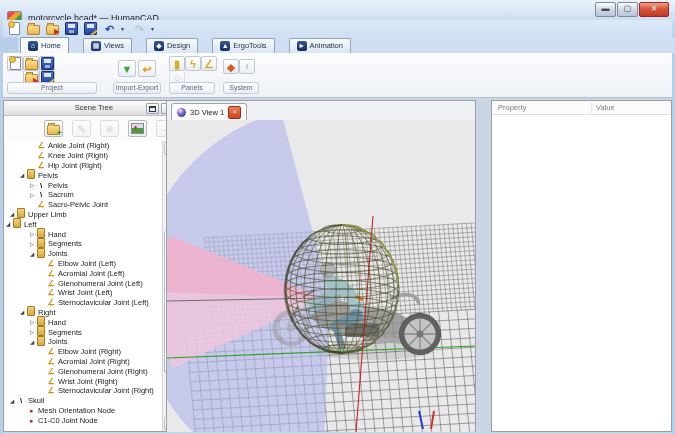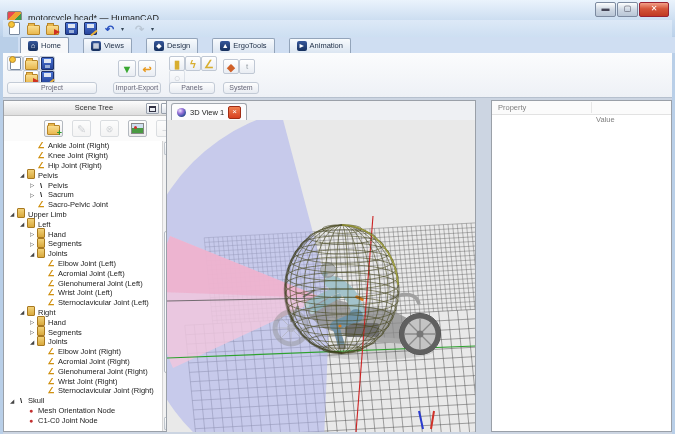--- a/index.html
+++ b/index.html
@@ -90,21 +90,21 @@
   .vtabs{height:19px;background:#eef0f3;position:relative;border-bottom:1px solid #aab0b8;}
   .vtab{position:absolute;left:4px;top:2px;height:16px;display:flex;align-items:center;gap:4px;padding:0 5px;
     background:#fcfcfd;border:1px solid #a0a6ae;border-bottom:none;border-radius:3px 3px 0 0;font-size:7.5px;color:#222;}
   .orb{width:9px;height:9px;border-radius:50%;background:radial-gradient(circle at 35% 30%,#efe6ff,#9a72d8 35%,#3f55a8 65%,#202a48);}
   .vclose{width:11px;height:11px;border-radius:2px;background:linear-gradient(#f08050,#d84020);color:#fff;
     font-size:8px;line-height:10px;text-align:center;border:1px solid #a02c14;}
   .viewport{position:absolute;left:0;top:19px;right:0;bottom:0;background:#e9e9e9;}
   
   .pw-cols{height:13px;border-bottom:1px solid #e2e2e2;background:#fbfbfb;position:relative;font-size:7.5px;color:#808080;}
   .pw-c1{position:absolute;left:6px;top:0;line-height:13px;}
-  .pw-c2{position:absolute;left:104px;top:12px;line-height:13px;}
+  .pw-c2{position:absolute;left:104px;top:0;line-height:13px;}
   .pw-div{position:absolute;left:99px;top:1px;bottom:1px;width:1px;background:#e6e6e6;}
 </style>
 </head>
 <body>
 
 <div class="titlebar">
   <div class="app-icon"></div>
   <span class="title-text">motorcycle.hcad* — HumanCAD</span>
   <div class="winbtns">
     <div class="wbtn">▬</div>
@@ -277,21 +277,21 @@
         <div class="trow" style="padding-left: 24px;">
           <span class="exp"></span>
           <span class="ticon ticon-joint">∠</span>
           <span class="tlabel">Sacro-Pelvic Joint</span>
         </div>
         <div class="trow" style="padding-left: 4px;">
           <span class="exp">◢</span>
           <span class="ticon ticon-group"><span class="gbox"></span></span>
           <span class="tlabel">Upper Limb</span>
         </div>
-        <div class="trow" style="padding-left: 14px;">
+        <div class="trow" style="">
           <span class="exp">◢</span>
           <span class="ticon ticon-group"><span class="gbox"></span></span>
           <span class="tlabel">Left</span>
         </div>
         <div class="trow" style="padding-left: 24px;">
           <span class="exp">▷</span>
           <span class="ticon ticon-group"><span class="gbox"></span></span>
           <span class="tlabel">Hand</span>
         </div>
         <div class="trow" style="padding-left: 24px;">

